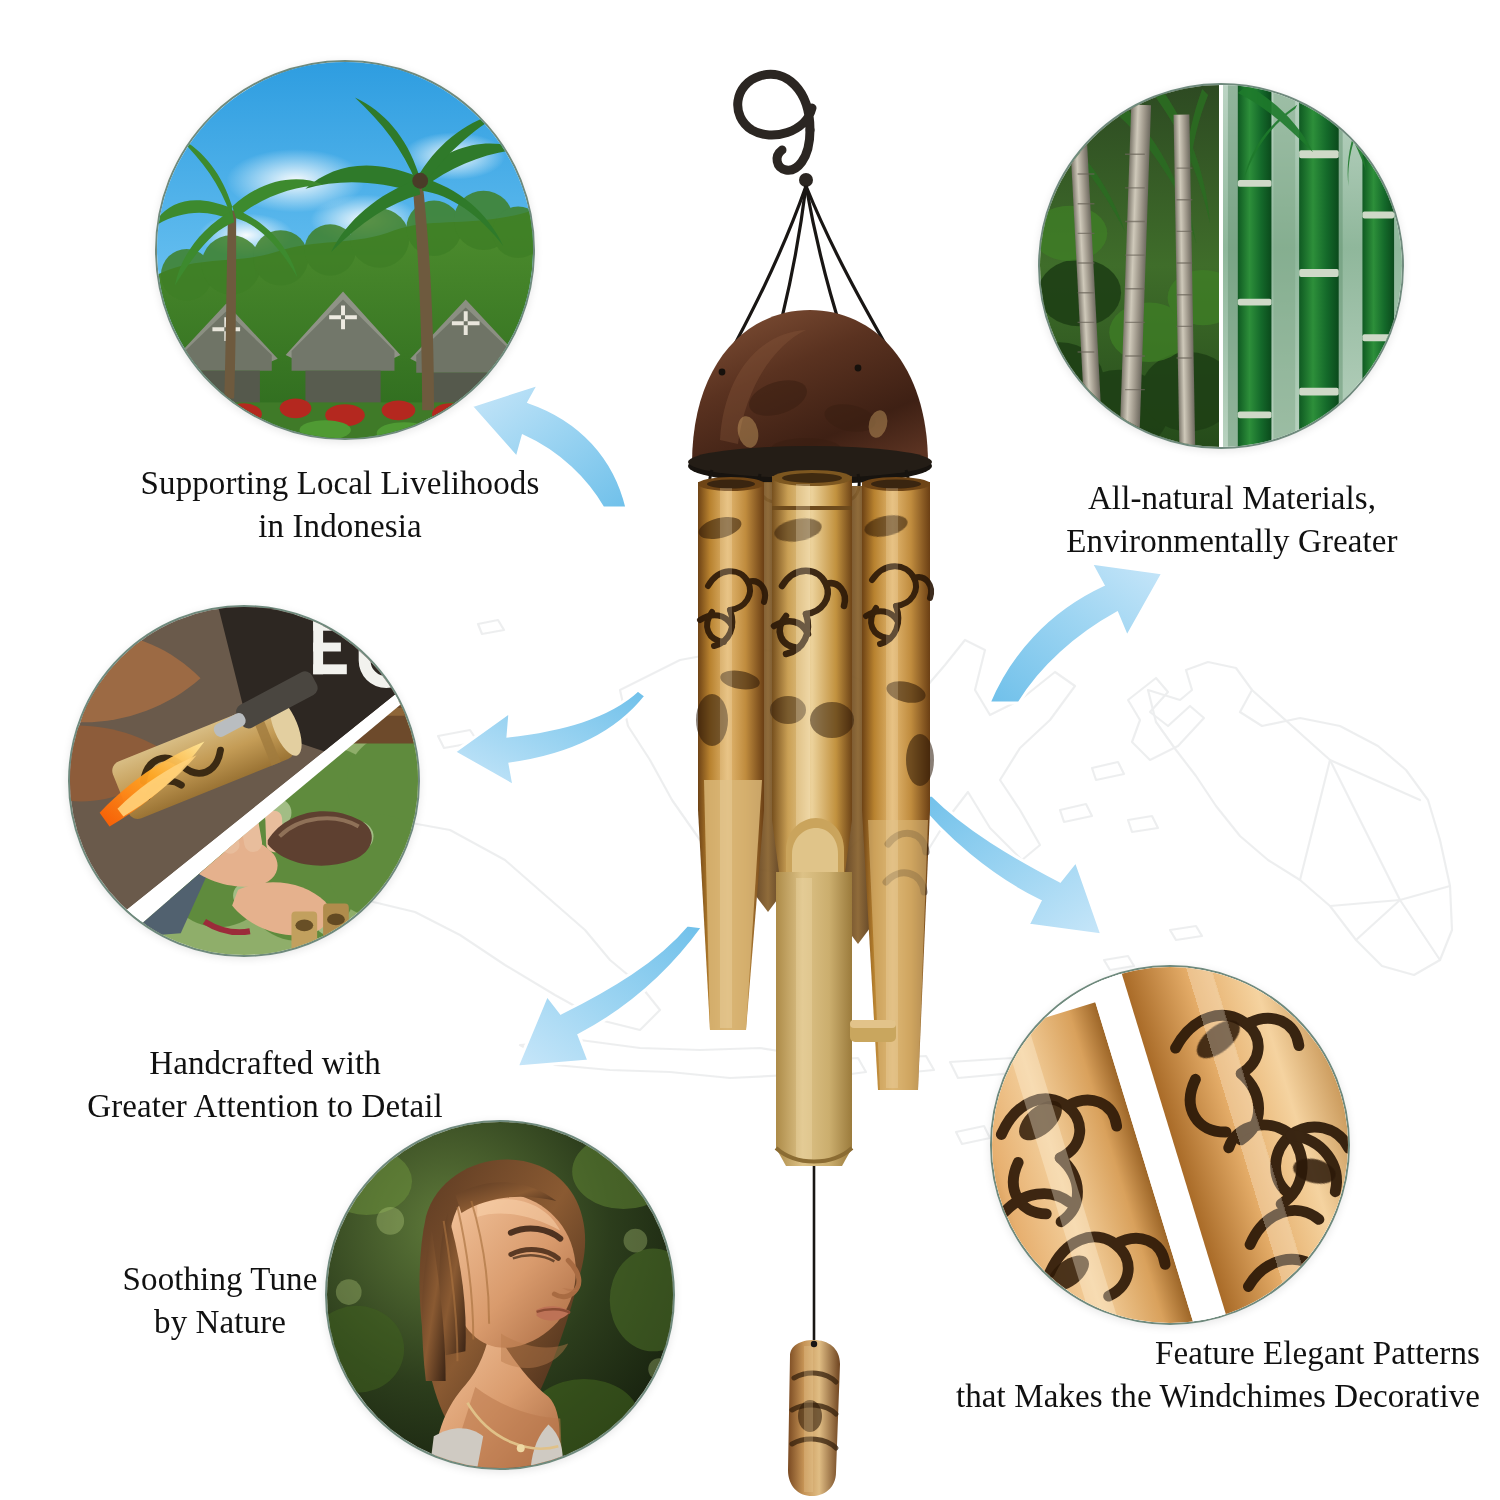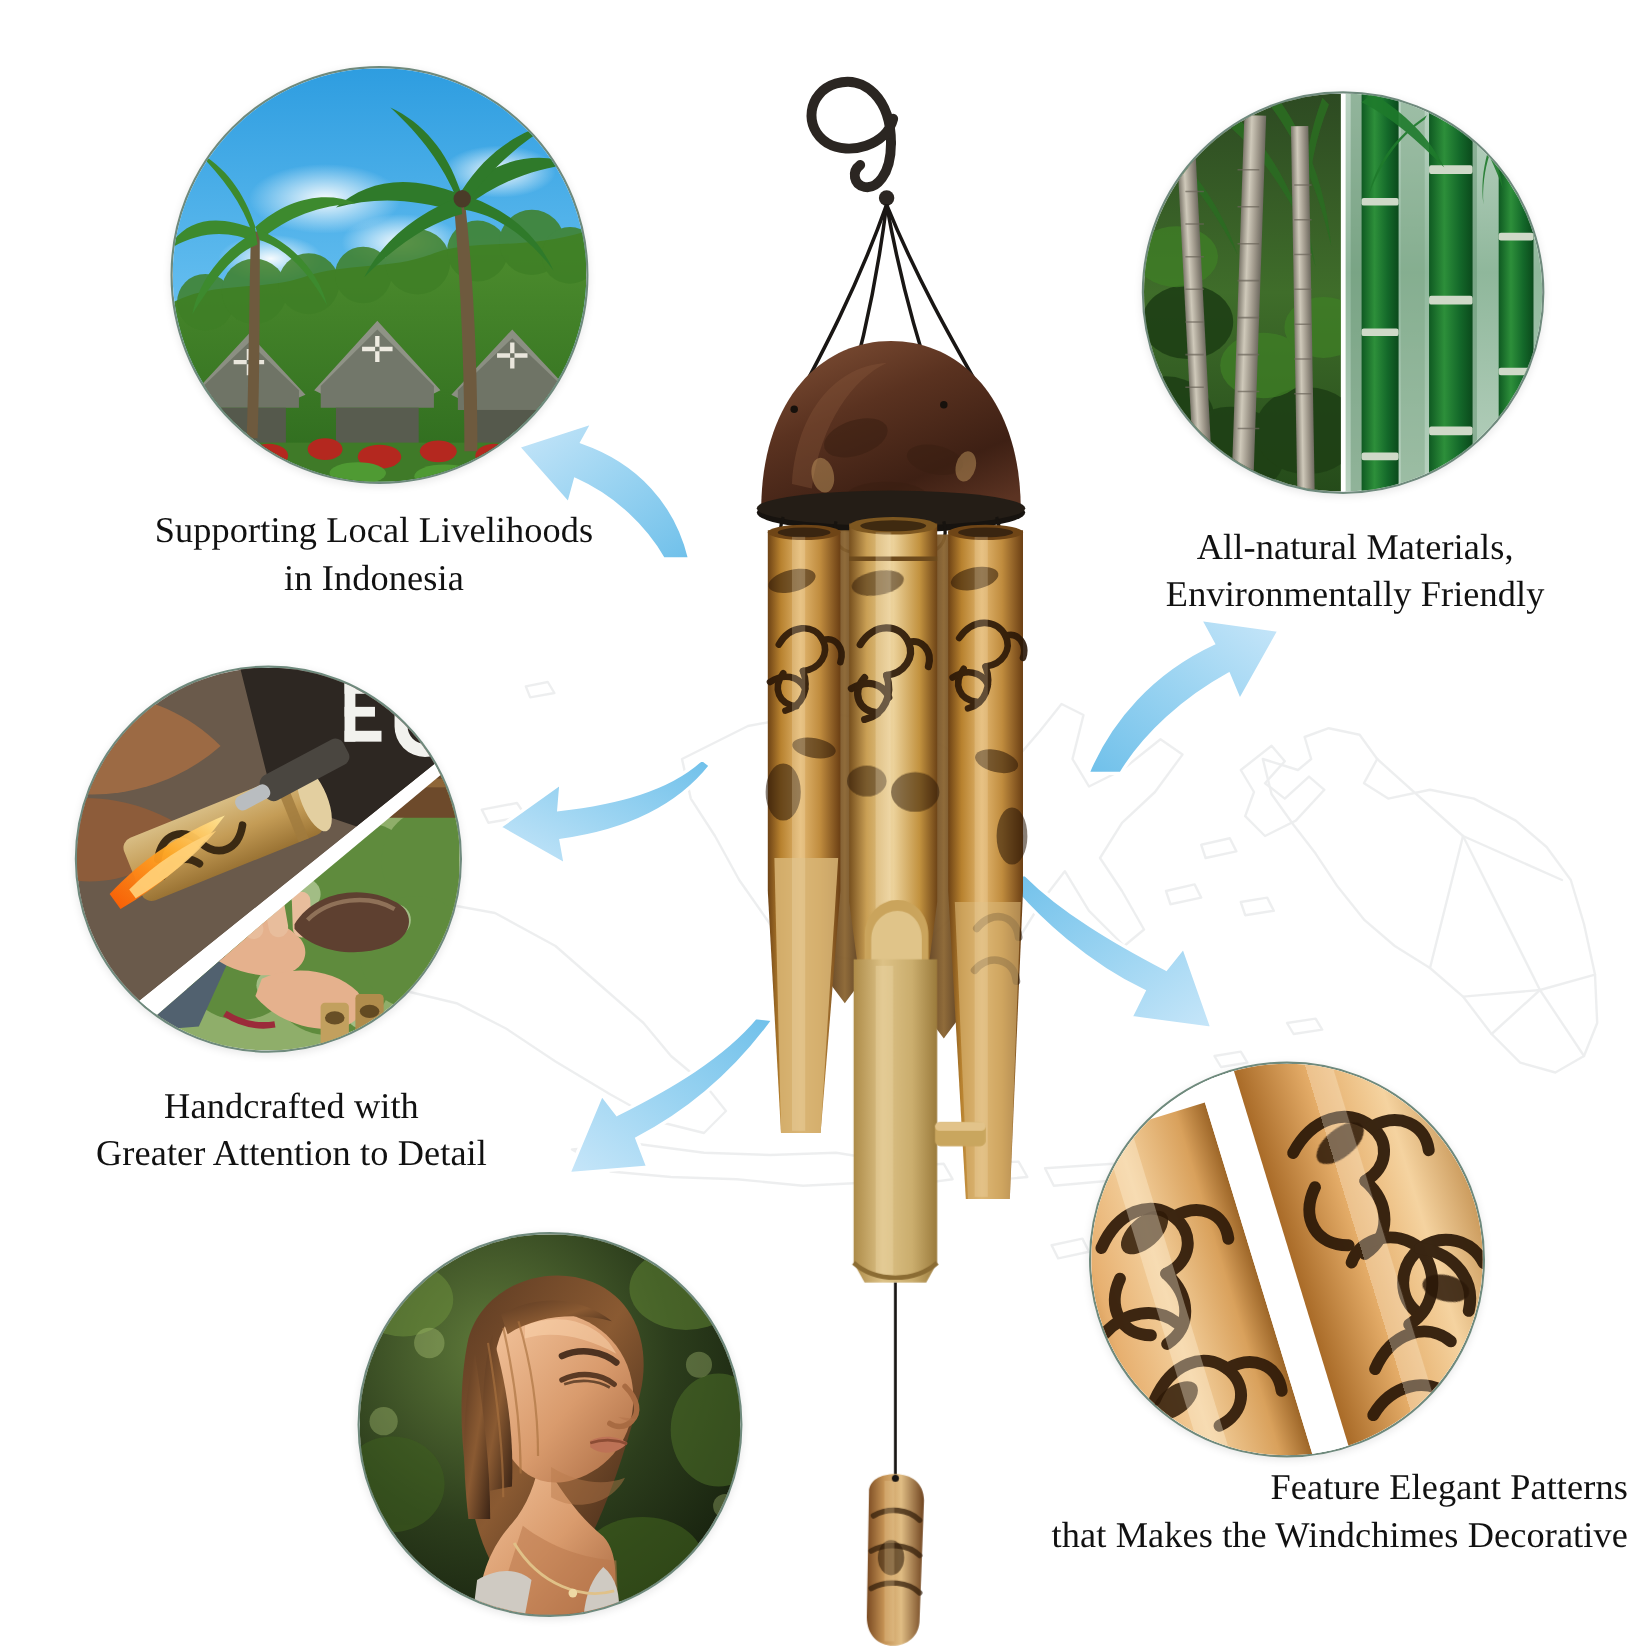--- a/index.html
+++ b/index.html
@@ -383,21 +383,21 @@
           <path d="M290 0 C312 26 326 56 330 88 C320 58 304 30 282 6 Z"></path>
           <path d="M260 20 C230 40 212 66 206 96 C216 66 234 40 258 24 Z"></path>
           <path d="M340 14 C320 40 310 70 312 102 C308 70 318 38 336 10 Z"></path>
         </g>
       </g>
 
       <rect x="181" y="0" width="4" height="366" fill="#ffffff"></rect>
     </svg>
   </div>
   <div class="caption" style="left:1022px; top:477px; width:420px;">All-natural Materials,
-Environmentally Friendly</div>
+Environmentally Greater</div>
 
   <div class="circle" style="left:68px; top:605px; width:352px; height:352px;">
     <svg viewBox="0 0 352 352" xmlns="http://www.w3.org/2000/svg">
       <defs>
         <clipPath id="diagTop">
             <path d="M0 0 H352 V70 L28 330 H0 Z"></path>
           </clipPath>
         <clipPath id="diagBot">
             <path d="M352 78 V352 H36 Z"></path>
           </clipPath>
@@ -498,21 +498,21 @@
             <ellipse cx="237" cy="322" rx="9" ry="6"></ellipse>
             <ellipse cx="269" cy="316" rx="9" ry="6"></ellipse>
             <ellipse cx="300" cy="326" rx="8" ry="5"></ellipse>
           </g>
         </g>
       </g>
 
       <path d="M352 70 L28 330 L40 344 L352 84 Z" fill="#ffffff"></path>
     </svg>
   </div>
-  <div class="caption" style="left:30px; top:985px; width:470px;">Handcrafted with
+  <div class="caption" style="left:30px; top:1042px; width:470px;">Handcrafted with
 Greater Attention to Detail</div>
 
   <div class="circle" style="left:325px; top:1120px; width:350px; height:350px;">
     <svg viewBox="0 0 350 350" xmlns="http://www.w3.org/2000/svg">
       <defs>
         <radialGradient id="bokeh" cx="0.35" cy="0.3" r="0.85">
           <stop offset="0%" stop-color="#5f7a3a"></stop>
           <stop offset="55%" stop-color="#2c3d1c"></stop>
           <stop offset="100%" stop-color="#131c0c"></stop>
         </radialGradient>
@@ -580,20 +580,22 @@
         <path d="M118 100 C126 148 132 196 132 242"></path>
       </g>
 
       <path d="M108 318 C128 306 146 308 158 318 L152 350 L104 350 Z" fill="#cfcac2"></path>
       <path d="M224 306 C236 316 240 332 238 350 L206 350 C208 330 214 316 224 306 Z" fill="#cfcac2"></path>
 
       <path d="M142 284 C166 324 206 336 234 328" fill="none" stroke="#e0c188" stroke-width="2.6"></path>
       <circle cx="196" cy="330" r="4" fill="#eed9a4"></circle>
     </svg>
   </div>
+  <div class="caption" style="left:55px; top:1258px; width:330px;">Soothing Tune
+by Nature</div>
 
   <div class="circle" style="left:990px; top:965px; width:360px; height:360px;">
     <svg viewBox="0 0 360 360" xmlns="http://www.w3.org/2000/svg">
       <defs>
         <linearGradient id="tubeA" x1="0" y1="0" x2="1" y2="0">
           <stop offset="0%" stop-color="#b5762f"></stop>
           <stop offset="25%" stop-color="#e7b070"></stop>
           <stop offset="55%" stop-color="#f3cf9c"></stop>
           <stop offset="85%" stop-color="#d9a15c"></stop>
           <stop offset="100%" stop-color="#9d6628"></stop>

